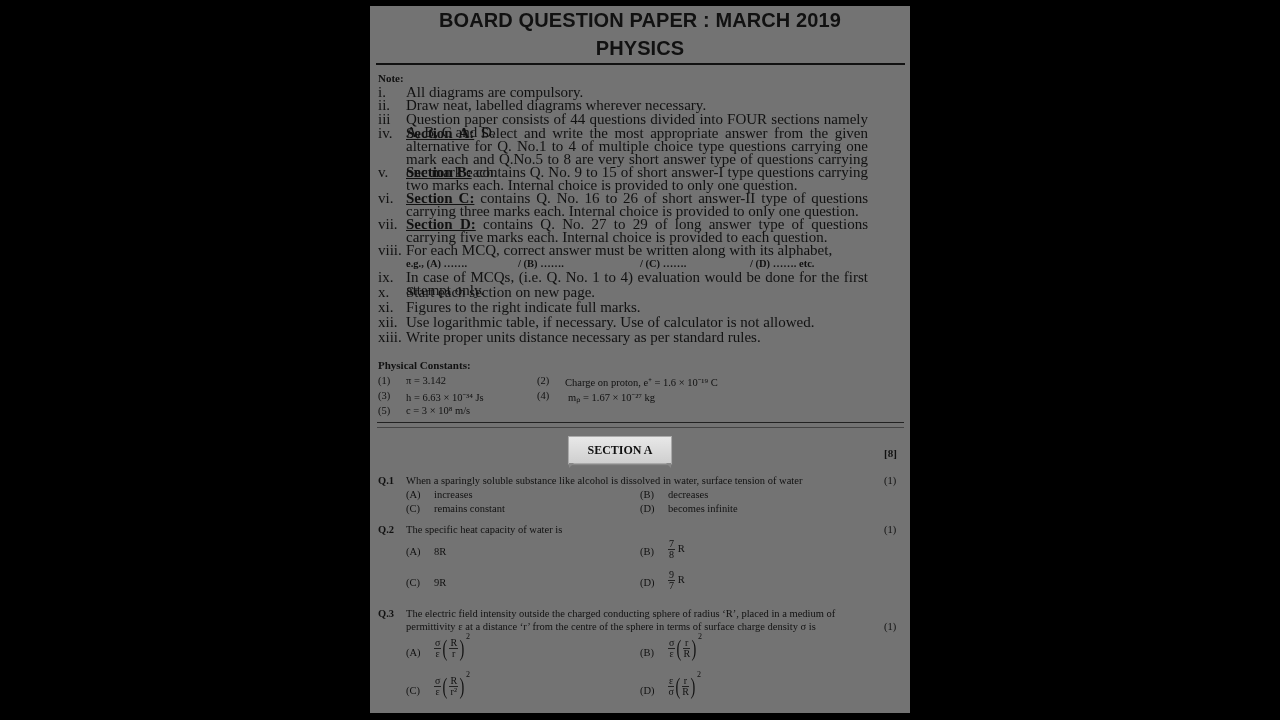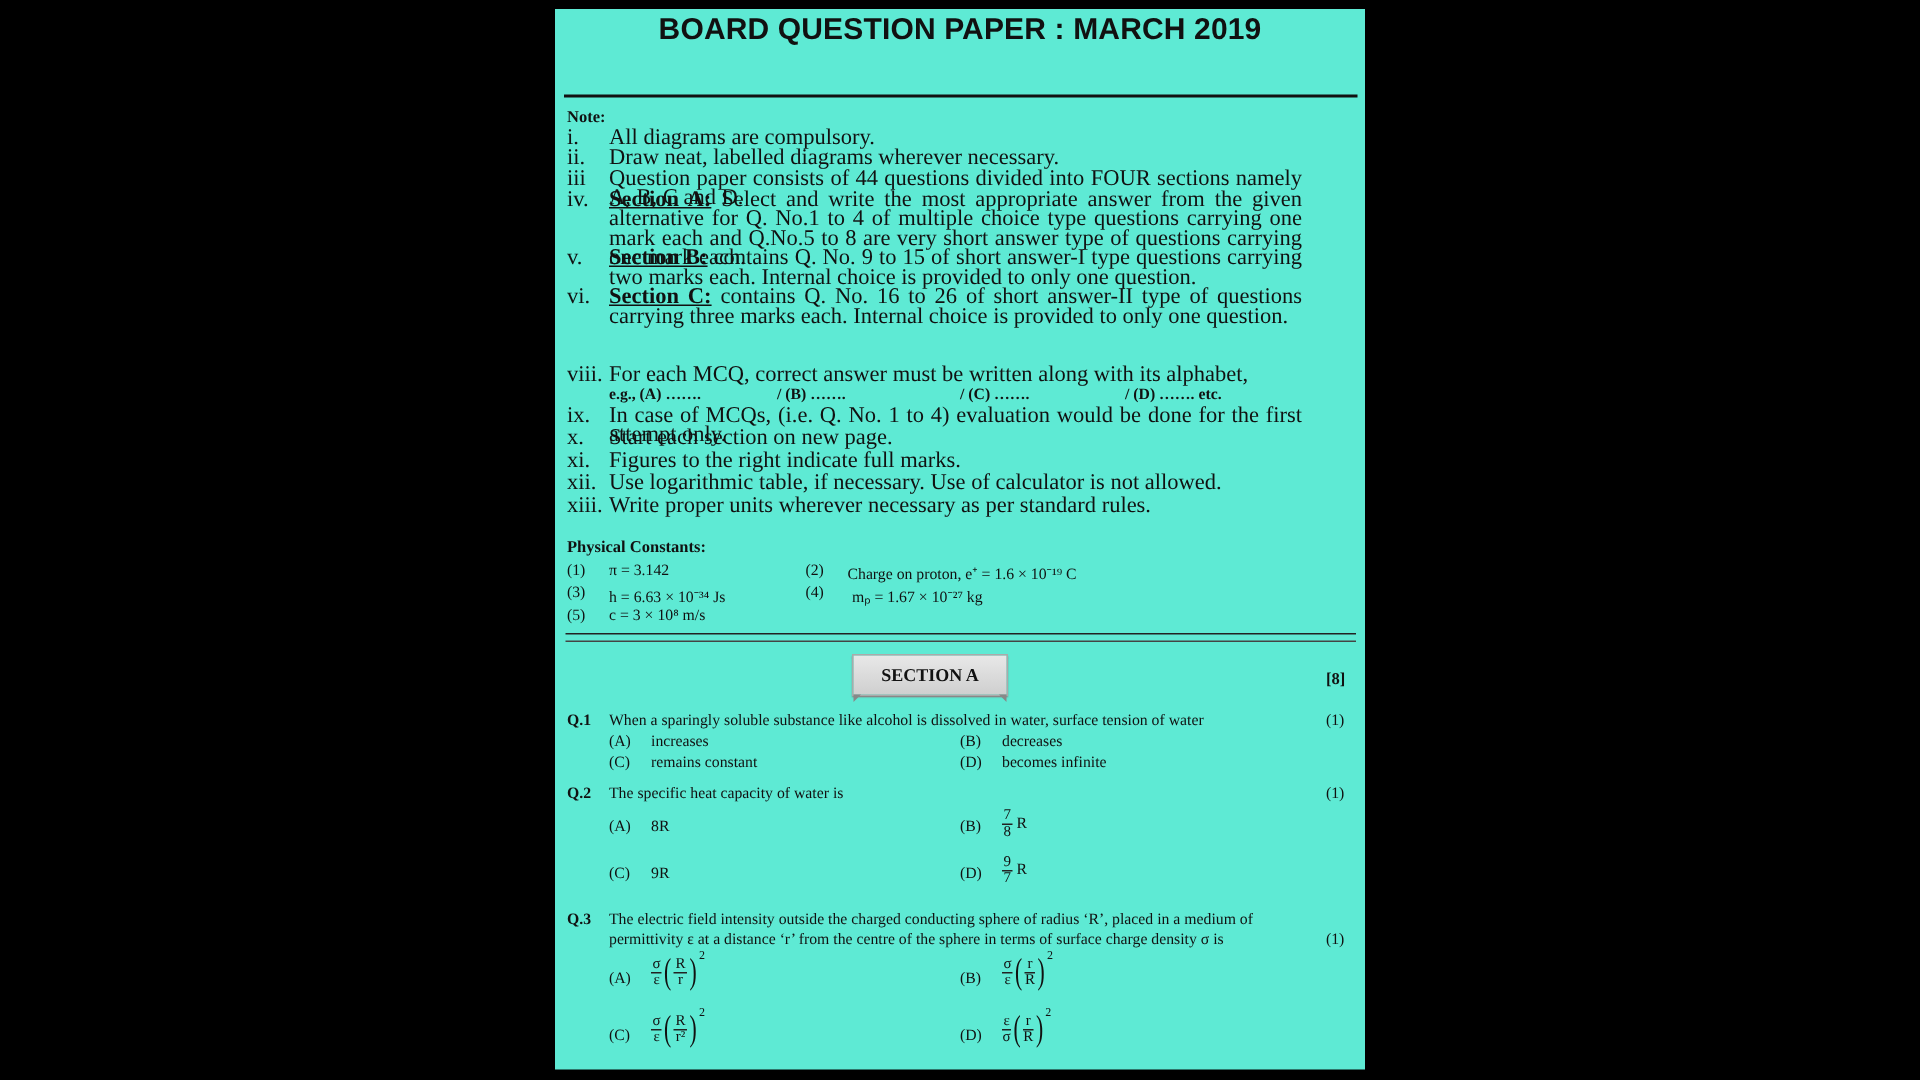--- a/index.html
+++ b/index.html
@@ -2,21 +2,21 @@
 <html><head>
 <meta charset="utf-8">
 <style>
   html, body { margin: 0; padding: 0; }
   body {
     width: 1280px; height: 720px; background: #000; position: relative; overflow: hidden;
     font-family: "Liberation Serif", serif; color: #111;
   }
   .page {
     position: absolute; left: 370px; top: 6px; width: 540px; height: 707px;
-    background: #5eead4; overflow: hidden;
+    background: #737373; overflow: hidden;
   }
   .title {
     position: absolute; left: 0; width: 540px; text-align: center;
     font-family: "Liberation Sans", sans-serif; font-weight: bold; font-size: 20px; color: #111;
     letter-spacing: 0.1px;
   }
   .title.t1 { top: 3px; }
   .title.t2 { top: 31px; }
   .hrule { position: absolute; left: 6px; width: 529px; height: 2px; background: #111; top: 57px; }
   .note-head { position: absolute; left: 8px; top: 66px; font-weight: bold; font-size: 11px; }
@@ -55,20 +55,21 @@
   .paren { display: inline-block; vertical-align: middle; font-size: 24px; line-height: 24px; transform: scaleX(0.6); }
   .expr { display: inline-flex; align-items: center; }
   .pow { font-size: 8px; align-self: flex-start; margin-top: -4px; }
 </style>
 </head>
 <body>
 
 <div class="page">
 
   <div class="title t1">BOARD QUESTION PAPER : MARCH 2019</div>
+  <div class="title t2">PHYSICS</div>
   <div class="hrule"></div>
 
   <div class="note-head">Note:</div>
 
   <div class="note" style="top:80px">
     <span class="num">i.</span>
     <span class="txt">All diagrams are compulsory.</span>
   </div>
   <div class="note" style="top:93px">
     <span class="num">ii.</span>
@@ -82,20 +83,24 @@
     <span class="num">iv.</span>
     <span class="txt"><span class="u">Section A:</span> <span>Select and write the most appropriate answer from the given alternative for Q. No.1 to 4 of multiple choice type questions carrying one mark each and Q.No.5 to 8 are very short answer type of questions carrying one mark each.</span></span>
   </div>
   <div class="note" style="top:160px;height:26px">
     <span class="num">v.</span>
     <span class="txt"><span class="u">Section B:</span> <span>contains Q. No. 9 to 15 of short answer-I type questions carrying two marks each. Internal choice is provided to only one question.</span></span>
   </div>
   <div class="note" style="top:186px;height:26px">
     <span class="num">vi.</span>
     <span class="txt"><span class="u">Section C:</span> <span>contains Q. No. 16 to 26 of short answer-II type of questions carrying three marks each. Internal choice is provided to only one question.</span></span>
+  </div>
+  <div class="note" style="top:212px;height:26px">
+    <span class="num">vii.</span>
+    <span class="txt"><span class="u">Section D:</span> <span>contains Q. No. 27 to 29 of long answer type of questions carrying five marks each. Internal choice is provided to each question.</span></span>
   </div>
   <div class="note" style="top:238px">
     <span class="num">viii.</span>
     <span class="txt">For each MCQ, correct answer must be written along with its alphabet,</span>
   </div>
   <div class="eg-row" style="top:252px;left:36px">e.g., (A) …….</div>
   <div class="eg-row" style="top:252px;left:148px">/ (B) …….</div>
   <div class="eg-row" style="top:252px;left:270px">/ (C) …….</div>
   <div class="eg-row" style="top:252px;left:380px">/ (D) ……. etc.</div>
 
@@ -110,21 +115,21 @@
   <div class="note" style="top:295px">
     <span class="num">xi.</span>
     <span class="txt">Figures to the right indicate full marks.</span>
   </div>
   <div class="note" style="top:310px">
     <span class="num">xii.</span>
     <span class="txt">Use logarithmic table, if necessary. Use of calculator is not allowed.</span>
   </div>
   <div class="note" style="top:325px">
     <span class="num">xiii.</span>
-    <span class="txt">Write proper units wherever necessary as per standard rules.</span>
+    <span class="txt">Write proper units distance necessary as per standard rules.</span>
   </div>
 
   <div class="const-head">Physical Constants:</div>
   <div class="const" style="left:8px;top:369px;width:150px">
     <span class="n">(1)</span>
     <span class="v">π = 3.142</span>
   </div>
   <div class="const" style="left:167px;top:369px;width:220px">
     <span class="n">(2)</span>
     <span class="v">Charge on proton, e⁺ = 1.6 × 10⁻¹⁹ C</span>

